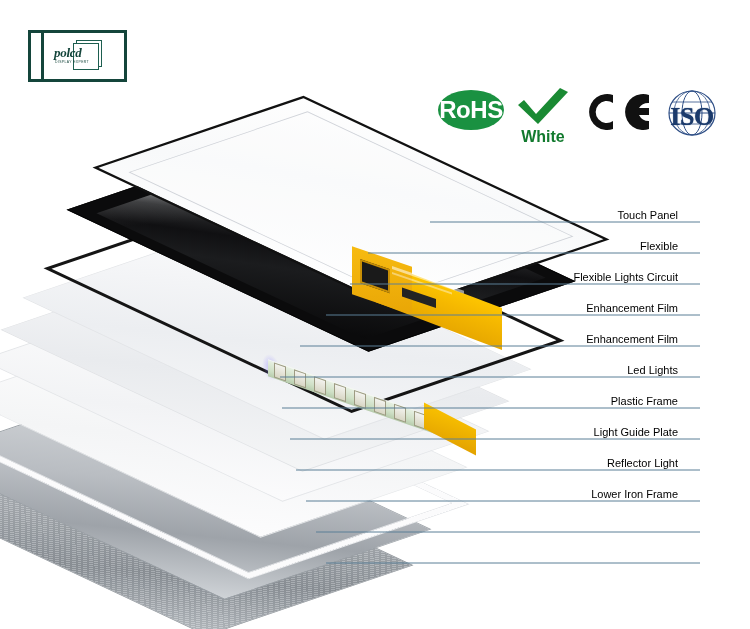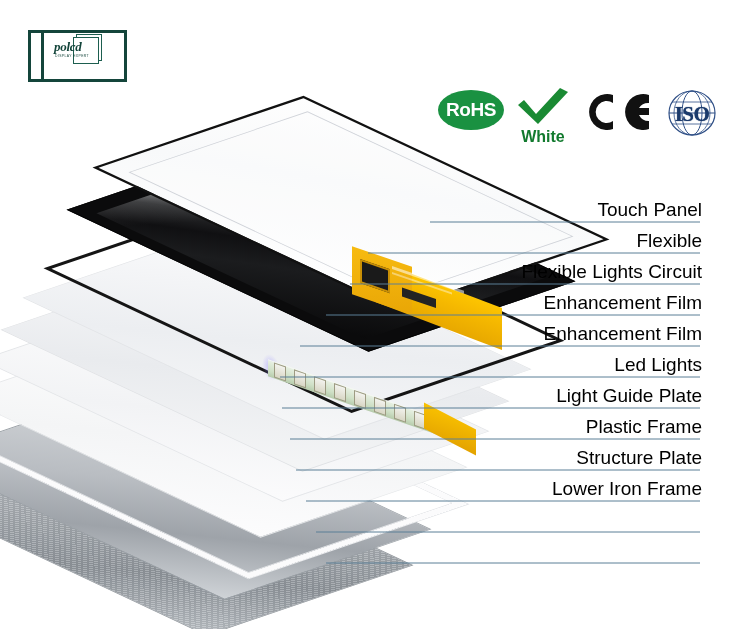--- a/index.html
+++ b/index.html
@@ -16,21 +16,20 @@
   .header{position:absolute;left:28px;top:30px;height:52px;display:flex;align-items:stretch;}
   .bracket{
     width:16px;border:3px solid #14453b;border-right:none;box-sizing:border-box;
   }
   .title-box{
     margin-left:-3px;
     border:3px solid #14453b;
     display:flex;align-items:center;
     padding:0 14px 0 8px;box-sizing:border-box;
     background:#fff;
-    flex-direction:column;
   }
   .logo{
     width:50px;height:34px;position:relative;flex:none;margin-right:8px;
   }
   .logo .sheet{
     position:absolute;border:1.2px solid #1d5e4f;background:#ffffff;box-sizing:border-box;
   }
   .logo .s3{right:0px;top:1px;width:26px;height:27px;}
   .logo .s2{right:3px;top:4px;width:26px;height:27px;}
   .logo-word{
@@ -54,45 +53,45 @@
 
   
   .certs{position:absolute;left:434px;top:86px;width:290px;height:62px;}
   .cert{position:absolute;}
   .rohs{left:4px;top:4px;width:66px;height:40px;}
   .rohs .oval{
     width:66px;height:40px;border-radius:50%;
     background:#1a9141;display:flex;align-items:center;justify-content:center;
   }
   .rohs .txt{
-    color:#ffffff;font-size:19px;font-weight:bold;
+    color:#ffffff;font-size:24px;font-weight:bold;
     font-family:"Liberation Sans", sans-serif;letter-spacing:-0.4px;
   }
   .reach{left:76px;top:0px;width:66px;height:58px;text-align:center;}
   .reach .word{
     font-size:16px;font-weight:bold;color:#127a2e;
     font-family:"Liberation Sans", sans-serif;margin-top:-2px;
   }
   .ce{left:152px;top:2px;width:70px;height:48px;}
   .iso{left:230px;top:2px;width:56px;height:50px;}
   .iso .txt{
     position:absolute;left:0;top:14px;width:56px;text-align:center;
-    font-size:21px;font-weight:bold;color:#1b3a6b;
+    font-size:26px;font-weight:bold;color:#1b3a6b;
     font-family:"Liberation Serif", serif;letter-spacing:-0.5px;
     text-shadow:0 0 1px #1b3a6b;
   }
 
   
   .labels{position:absolute;left:330px;top:196px;width:420px;}
   .label-row{
     position:relative;height:31px;
   }
   .label-row .txt{
-    position:absolute;right:48px;bottom:6px;
-    font-size:19px;color:#000;white-space:nowrap;
+    position:absolute;right:72px;bottom:6px;
+    font-size:11px;color:#000;white-space:nowrap;
     font-family:"Liberation Sans", sans-serif;
   }
 
   
   .diagram{position:absolute;left:0px;top:80px;width:520px;height:520px;}
   .layer{position:absolute;transform-origin:50% 50%;}
   .plate{
     position:absolute;width:300px;height:205px;
     transform:matrix(1,0.47,-1,0.34,0,0);
   }
@@ -387,26 +386,26 @@
     <div class="label-row">
       <span class="txt">Enhancement Film</span>
     </div>
     <div class="label-row">
       <span class="txt">Enhancement Film</span>
     </div>
     <div class="label-row">
       <span class="txt">Led Lights</span>
     </div>
     <div class="label-row">
+      <span class="txt">Plastic Frame</span>
+    </div>
+    <div class="label-row">
       <span class="txt">Light Guide Plate</span>
     </div>
     <div class="label-row">
-      <span class="txt">Plastic Frame</span>
-    </div>
-    <div class="label-row">
-      <span class="txt">Structure Plate</span>
+      <span class="txt">Reflector Light</span>
     </div>
     <div class="label-row">
       <span class="txt">Lower Iron Frame</span>
     </div>
   </div>
 
 </div>
 
 </body></html>

